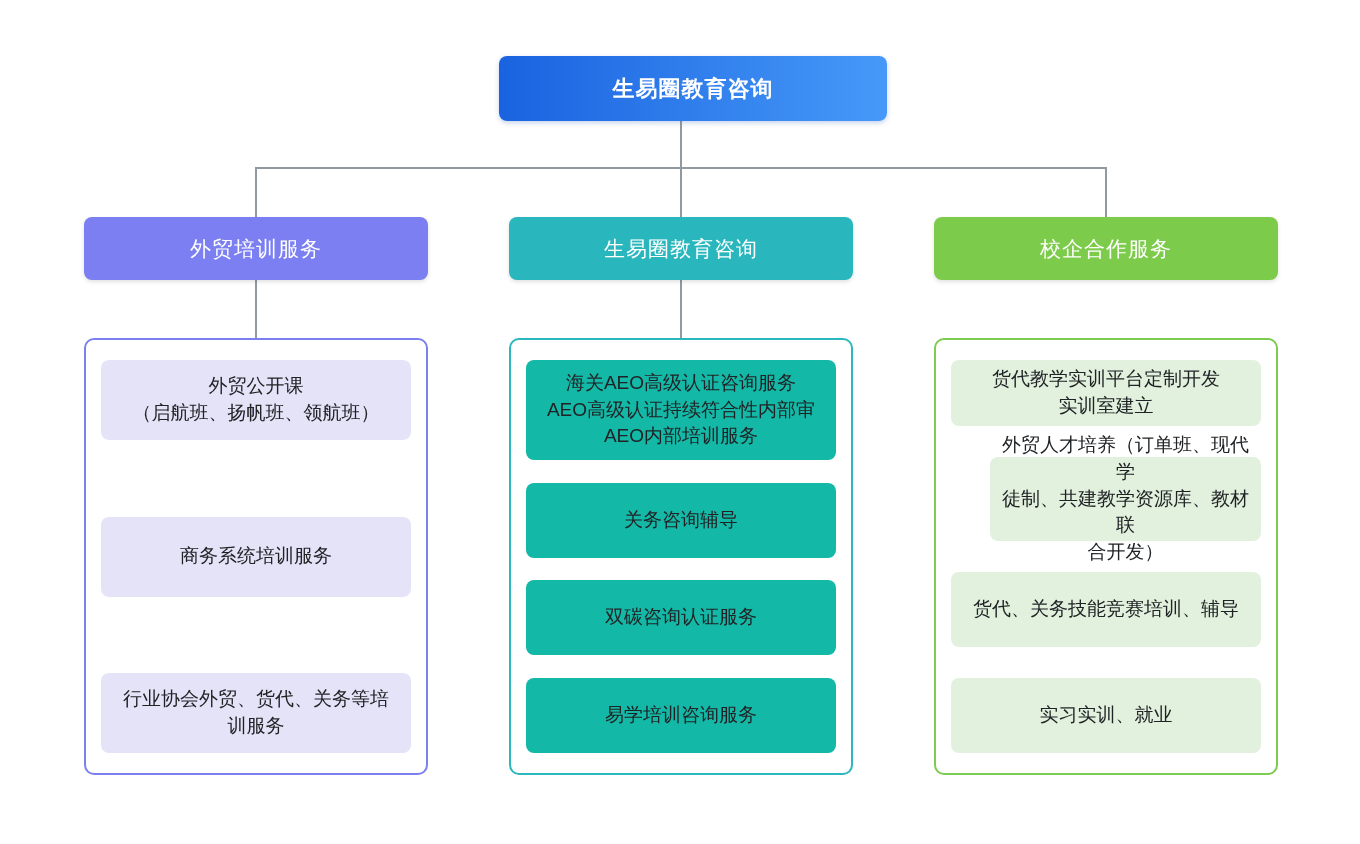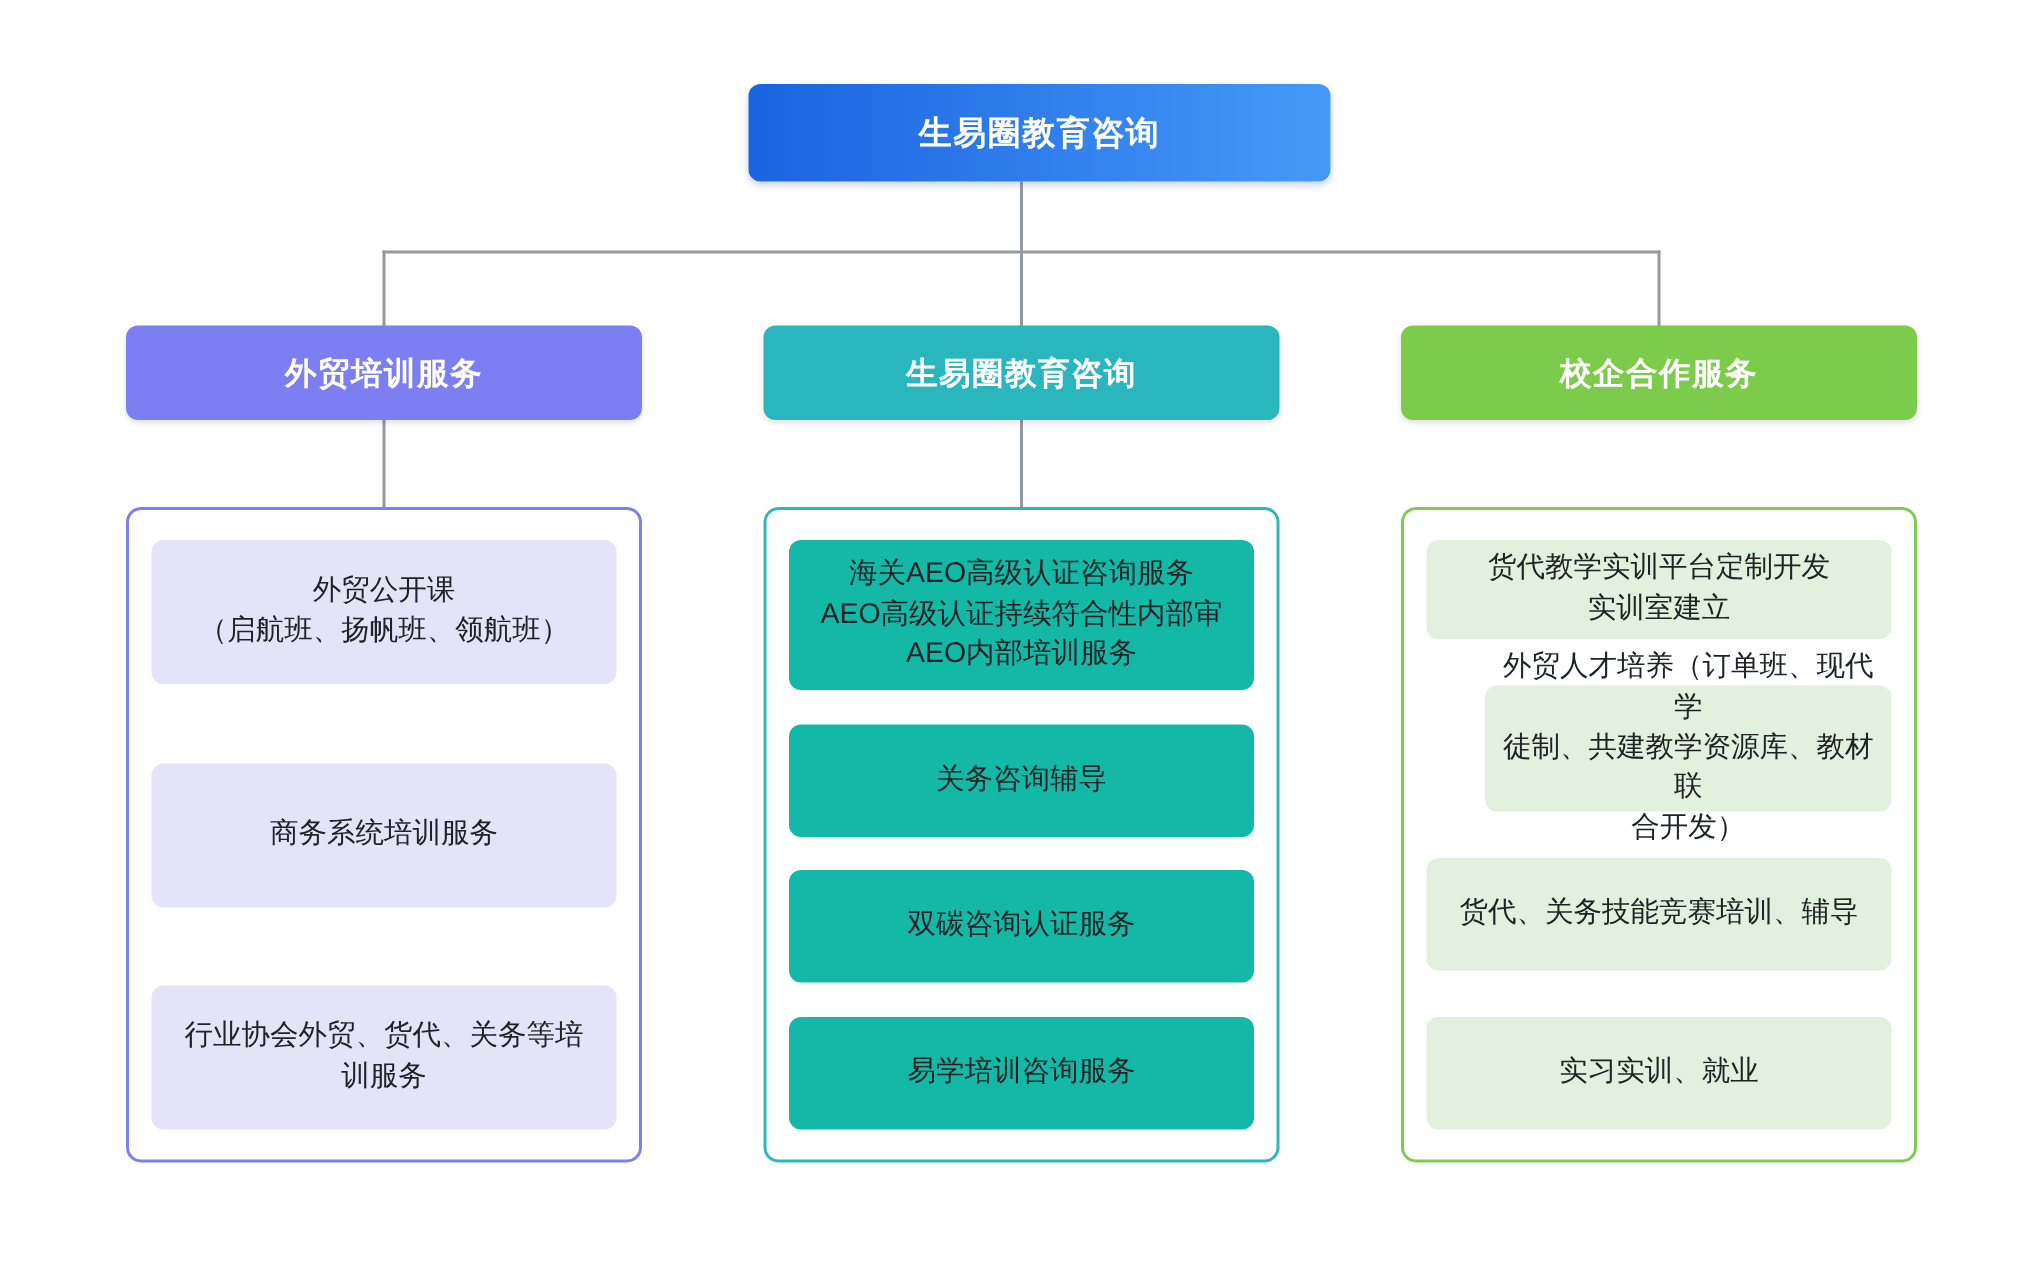--- a/index.html
+++ b/index.html
@@ -37,21 +37,21 @@
     box-shadow: 0 2px 5px rgba(30, 80, 180, 0.25);
   }
   
   .branch-header {
     position: absolute;
     top: 217px;
     width: 344px; height: 63px;
     border-radius: 8px;
     color: #ffffff;
     font-size: 21px;
-    font-weight: bold;
+    font-weight: normal;
     letter-spacing: 1px;
     display: flex;
     align-items: center;
     justify-content: center;
     box-shadow: 0 2px 4px rgba(0,0,0,0.12);
   }
   .hdr-0 { left: 84px;  background: #7b7ff1; }
   .hdr-1 { left: 509px; background: #29b7bd; }
   .hdr-2 { left: 934px; background: #7ccb4b; }
   
@@ -82,21 +82,21 @@
     font-size: 19px;
     line-height: 1.42;
     white-space: pre-line;
     padding: 0 6px;
     box-sizing: border-box;
   }
   .col-0 .tree-item { background: #e5e3f8; }
   .col-1 .tree-item { background: #14b8a6; }
   .col-2 .tree-item { background: #e1f1dd; }
 
-  .col-0 .tree-item { height: 96px; }
+  .col-0 .tree-item { height: 80px; }
 
   .col-1 .tree-item:nth-child(1) { height: 100px; }
   .col-1 .tree-item:nth-child(2),
   .col-1 .tree-item:nth-child(3),
   .col-1 .tree-item:nth-child(4) { height: 75px; }
 
   .col-2 .tree-item:nth-child(1) { height: 66px; }
   .col-2 .tree-item:nth-child(2) { height: 84px; margin-left: 39px; }
   .col-2 .tree-item:nth-child(3),
   .col-2 .tree-item:nth-child(4) { height: 75px; }

